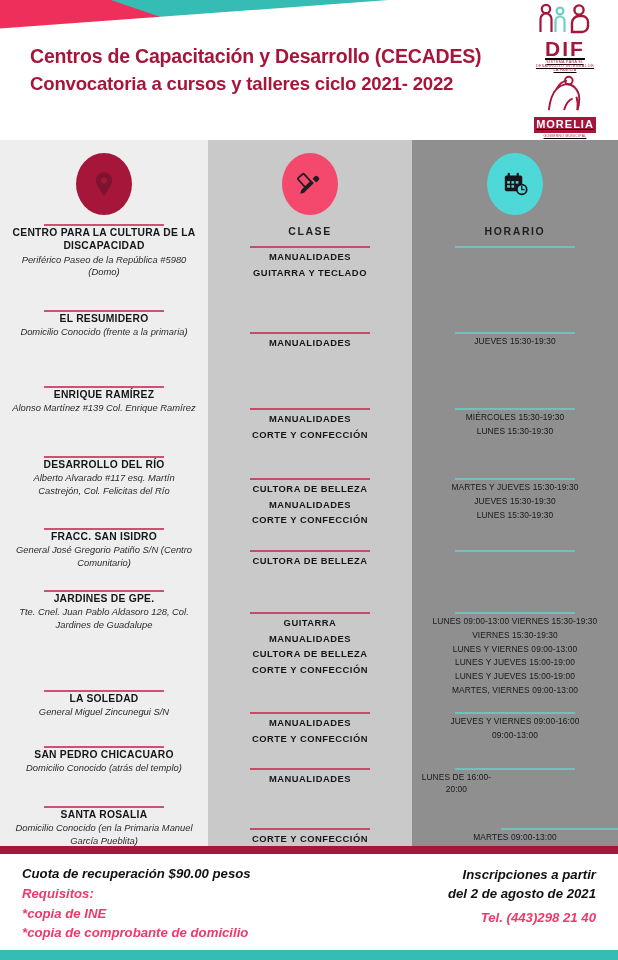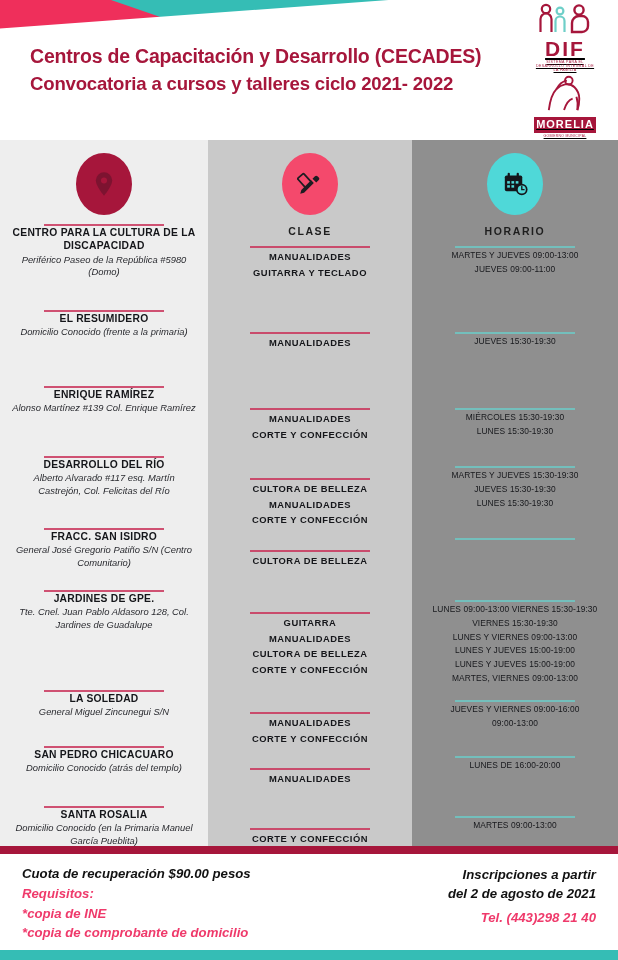--- a/index.html
+++ b/index.html
@@ -383,33 +383,29 @@
           <circle cx="17.6" cy="16.4" r="5.1" fill="#14161b"></circle>
           <circle cx="17.6" cy="16.4" r="3.6" fill="#4fd8d8"></circle>
           <path d="M17.6 13.8 v2.8 h2" stroke="#14161b" stroke-width="1.2" fill="none" stroke-linecap="round"></path>
         </svg>
       </div>
       <div class="col-title">HORARIO</div>
       <div class="rule teal"></div>
     </div>
     <div class="rows" id="rows-horario">
         <div class="row" style="height: 86px; display: flex; flex-direction: column; justify-content: center;">
-          <div class="hr">
-            <div class="item">MARTES Y JUEVES  09:00-13:00</div>
-            <div class="item">JUEVES 09:00-11:00</div>
-          </div>
           <div class="rule teal" style="margin-top: auto;"></div>
         </div>
         <div class="row" style="height: 76px; display: flex; flex-direction: column; justify-content: center;">
           <div class="hr">
             <div class="item">JUEVES 15:30-19:30</div>
           </div>
           <div class="rule teal" style="margin-top: auto;"></div>
         </div>
-        <div class="row" style="height: 58px; display: flex; flex-direction: column; justify-content: center;">
+        <div class="row" style="height: 70px; display: flex; flex-direction: column; justify-content: center;">
           <div class="hr">
             <div class="item">MIÉRCOLES 15:30-19:30</div>
             <div class="item">LUNES 15:30-19:30</div>
           </div>
           <div class="rule teal" style="margin-top: auto;"></div>
         </div>
         <div class="row" style="height: 72px; display: flex; flex-direction: column; justify-content: center;">
           <div class="hr">
             <div class="item">MARTES Y JUEVES 15:30-19:30</div>
             <div class="item">JUEVES 15:30-19:30</div>
@@ -432,21 +428,21 @@
           </div>
           <div class="rule teal" style="margin-top: auto;"></div>
         </div>
         <div class="row" style="height: 56px; display: flex; flex-direction: column; justify-content: center;">
           <div class="hr">
             <div class="item">JUEVES Y VIERNES 09:00-16:00</div>
             <div class="item">09:00-13:00</div>
           </div>
           <div class="rule teal" style="margin-top: auto;"></div>
         </div>
-        <div class="row" style="height: 60px; display: flex; flex-direction: column; justify-content: center;">
+        <div class="row" style="height: 60px; display: flex; flex-direction: row; justify-content: center;">
           <div class="hr">
             <div class="item">LUNES DE 16:00-20:00</div>
           </div>
           <div class="rule teal" style="margin-top: auto;"></div>
         </div>
         <div class="row" style="height: 70px; display: flex; flex-direction: column; justify-content: center;">
           <div class="hr">
             <div class="item">MARTES 09:00-13:00</div>
           </div>
           <div class="rule teal" style="margin-top: auto;"></div>

